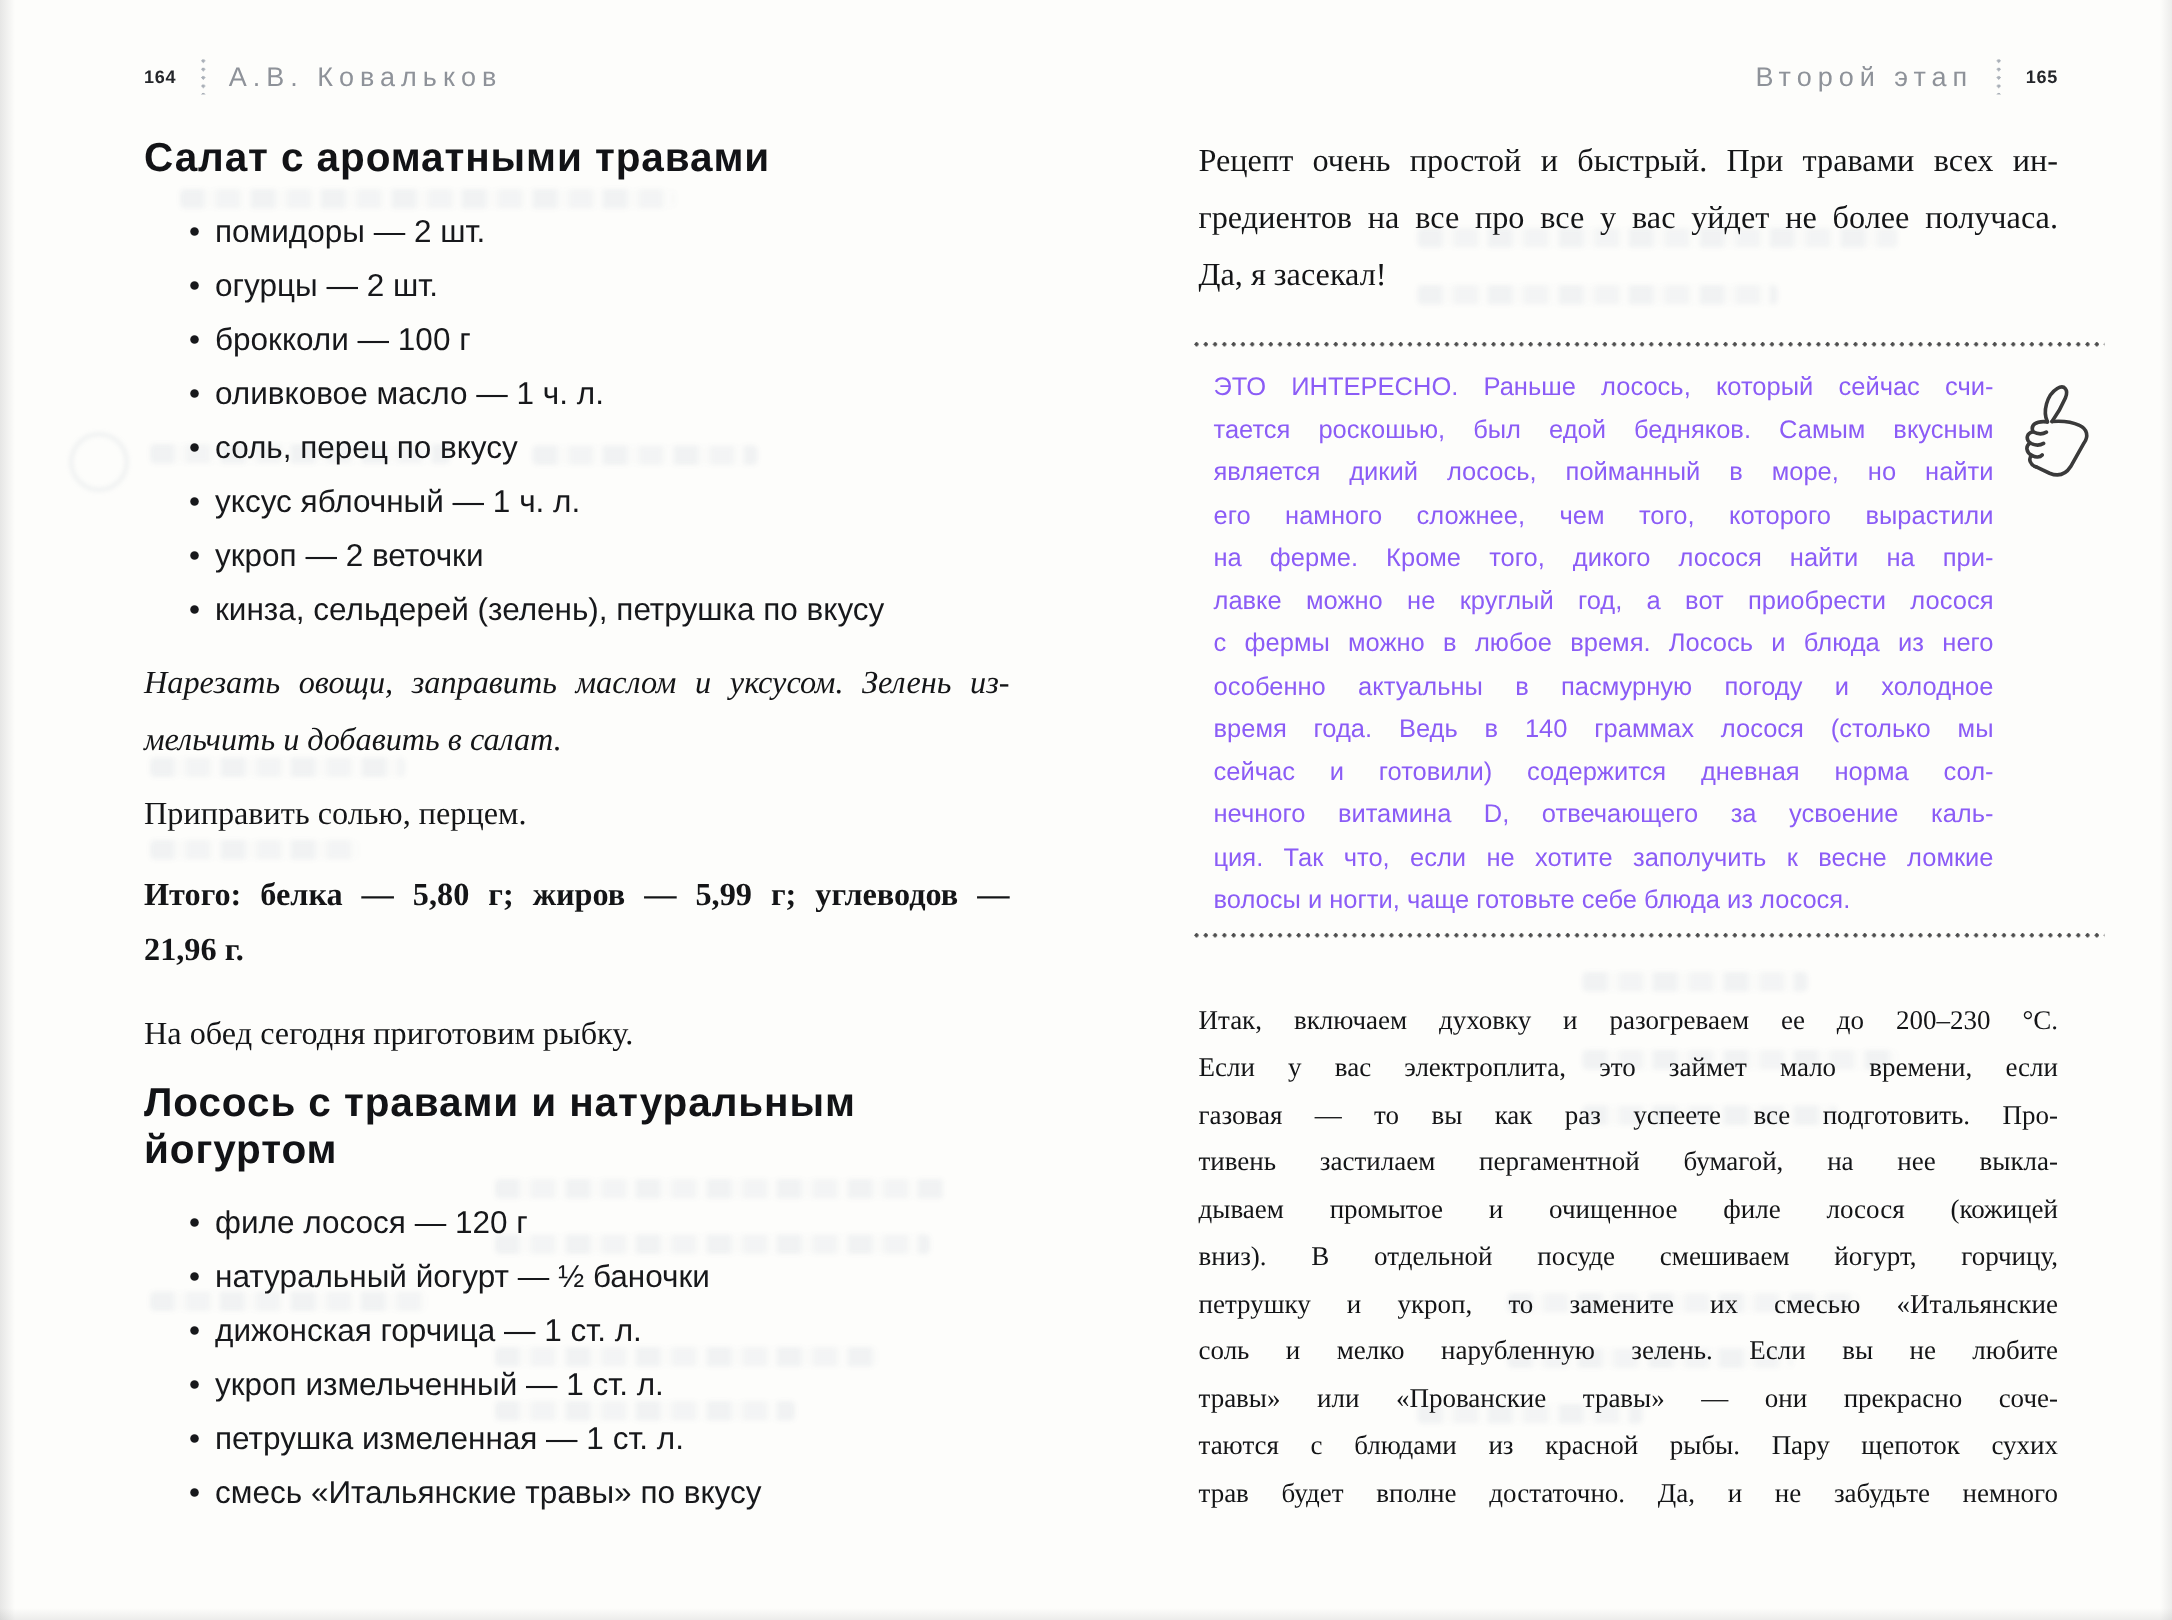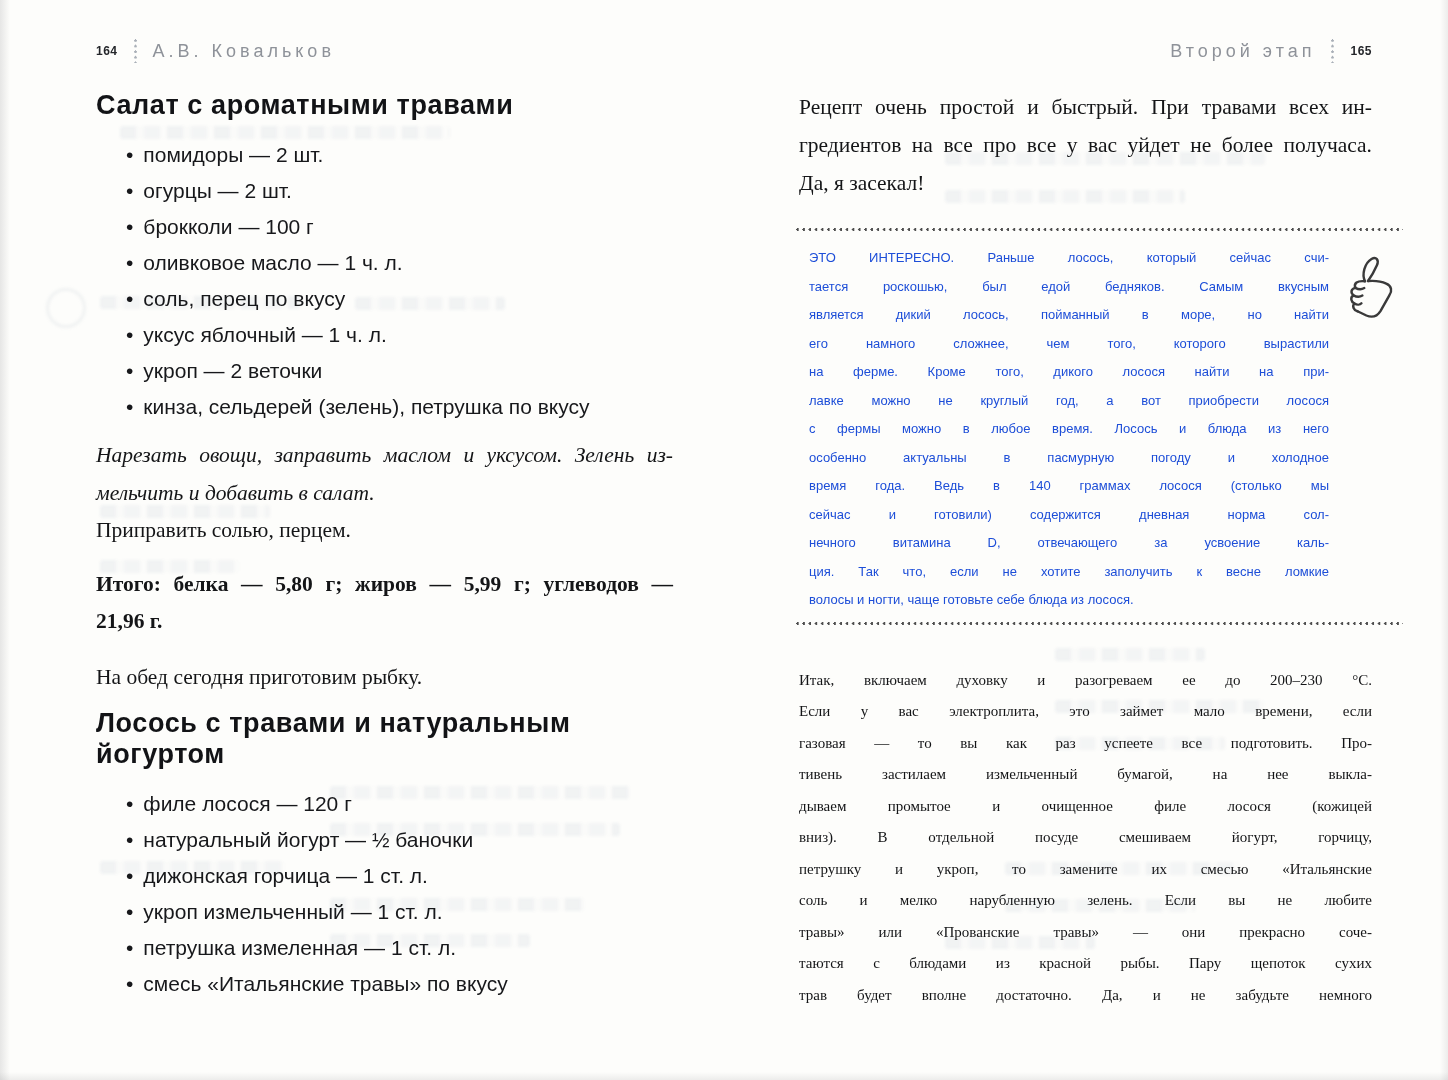--- a/index.html
+++ b/index.html
@@ -35,39 +35,39 @@
   .ings{margin-top:16px;padding-left:30px;}
   .ing{display:flex;gap:10px;font-size:21px;line-height:36px;color:#17181b;}
   .blt{flex:0 0 auto;}
 
   
   .serif{font-family:"Liberation Serif",serif;color:#141517;}
   .tline{text-align:justify;text-align-last:justify;}
   .tline.pend{text-align-last:left;}
   .page-left .para{font-size:21.5px;line-height:37.5px;}
   .p1{margin-top:12px;font-style:italic;}
-  .p2{}
+  .p2{margin-top:12px;}
   .totals{margin-top:16px;}
   .totals .tline{font-weight:bold;}
   .p3{margin-top:18px;}
 
   .intro{margin-top:24px;font-size:21.5px;line-height:38px;}
 
   
   .callout{position:relative;margin-top:26px;margin-left:-3px;width:607px;box-sizing:border-box;
     padding:16px 74px 10px 13px;}
   .callout::before,.callout::after{content:"";position:absolute;left:0;right:0;height:3px;
     background:radial-gradient(circle 1.4px at 1.6px 50%,#4e4e4e 92%,rgba(78,78,78,0)) repeat-x;
     background-size:6.2px 3px;}
   .callout::before{top:0;}
   .callout::after{bottom:0;}
-  .cotext .tline{font-size:13px;line-height:28.5px;color:#1d4ed8;}
+  .cotext .tline{font-size:17px;line-height:28.5px;color:#8b5cf6;}
   .thumb{position:absolute;right:2px;top:24px;width:58px;height:74px;}
 
-  .rbody{margin-top:40px;font-size:15px;line-height:31.5px;}
+  .rbody{margin-top:40px;font-size:18px;line-height:31.5px;}
 
   
   .ghost{position:absolute;height:13px;border-radius:3px;filter:blur(1.8px);opacity:.75;
     background:repeating-linear-gradient(90deg,rgba(125,142,168,.13) 0 16px,rgba(125,142,168,.03) 16px 24px,
       rgba(125,142,168,.10) 24px 40px,rgba(125,142,168,.02) 40px 47px);}
   .ghost-ring{position:absolute;width:34px;height:34px;border-radius:50%;
     border:3px solid rgba(130,145,170,.10);filter:blur(1.5px);}
 </style>
 </head>
 <body>
@@ -224,21 +224,21 @@
             <path d="M16 56 C19 57 22 56 23 54"></path>
           </g>
         </svg>
       </span>
     </div>
 
     <div class="para serif rbody">
         <div class="tline" style="">Итак, включаем духовку и разогреваем ее до 200–230 °C.</div>
         <div class="tline" style="">Если у вас электроплита, это займет мало времени, если</div>
         <div class="tline" style="">газовая — то вы как раз успеете все подготовить. Про-</div>
-        <div class="tline" style="">тивень застилаем измельченный бумагой, на нее выкла-</div>
+        <div class="tline" style="">тивень застилаем пергаментной бумагой, на нее выкла-</div>
         <div class="tline" style="">дываем промытое и очищенное филе лосося (кожицей</div>
         <div class="tline" style="">вниз). В отдельной посуде смешиваем йогурт, горчицу,</div>
         <div class="tline" style="">петрушку и укроп, то замените их смесью «Итальянские</div>
         <div class="tline" style="">соль и мелко нарубленную зелень. Если вы не любите</div>
         <div class="tline" style="">травы» или «Прованские травы» — они прекрасно соче-</div>
         <div class="tline" style="">таются с блюдами из красной рыбы. Пару щепоток сухих</div>
         <div class="tline" style="">трав будет вполне достаточно. Да, и не забудьте немного</div>
       </div>
   </div>
 

